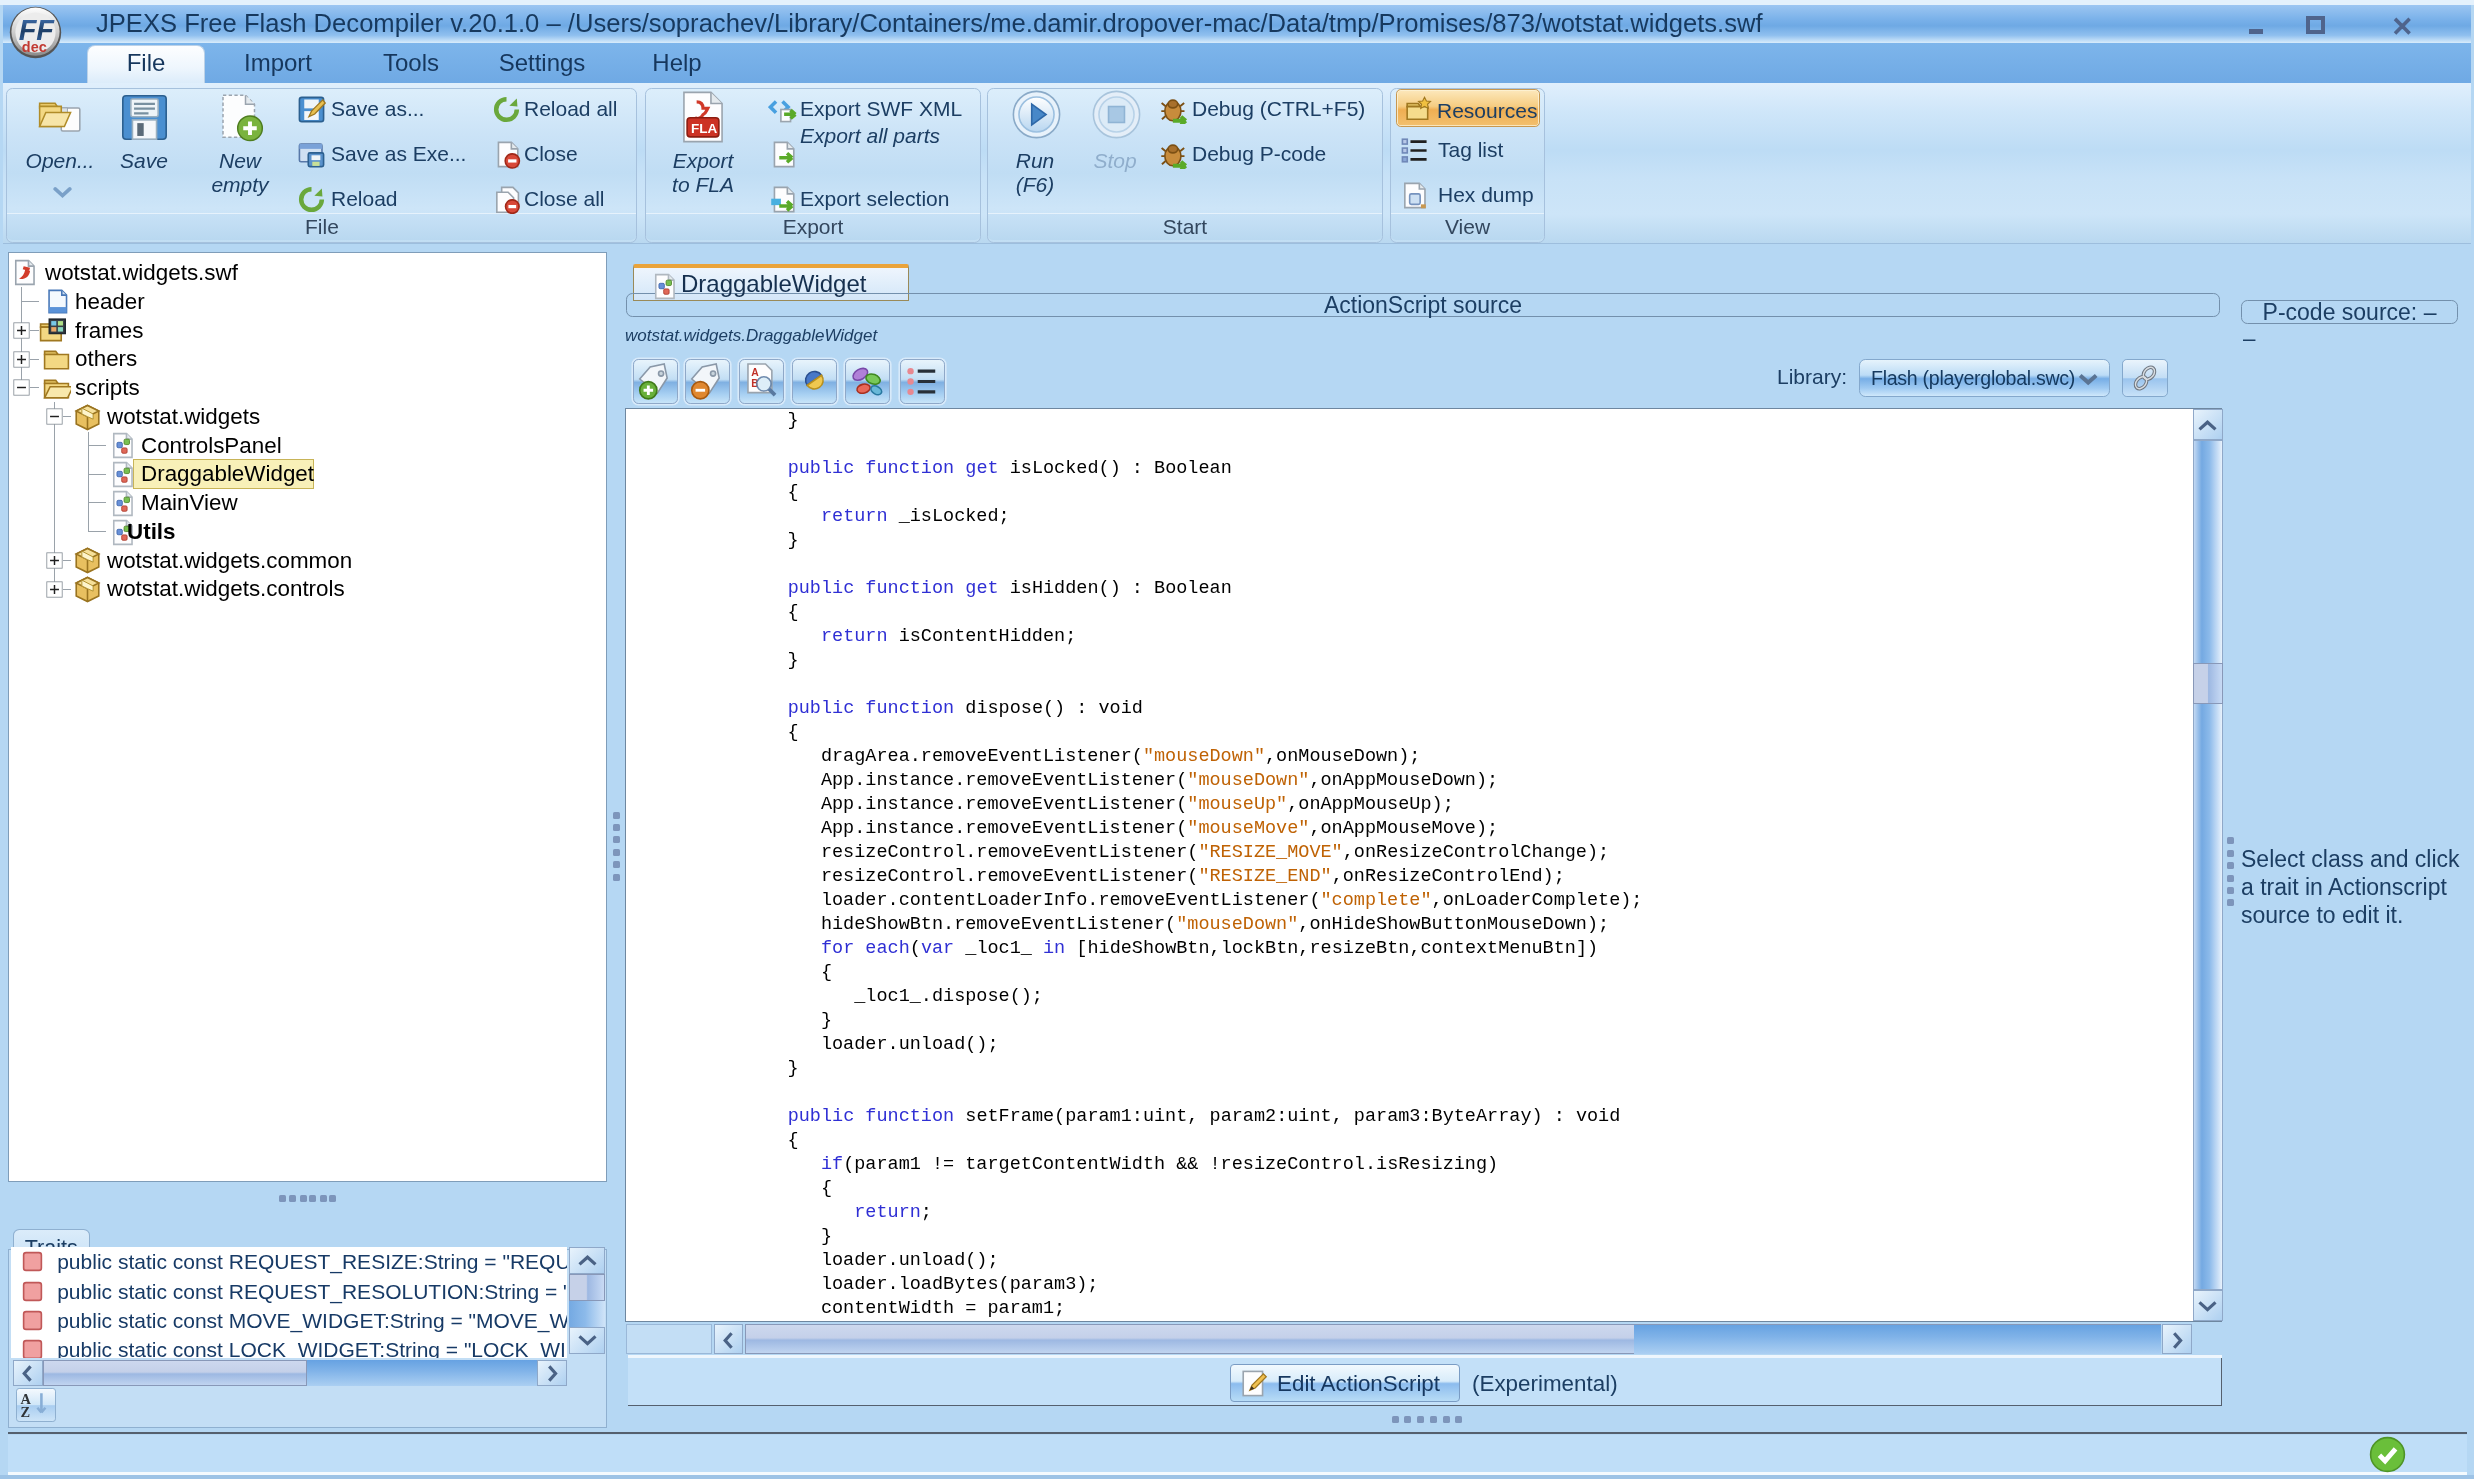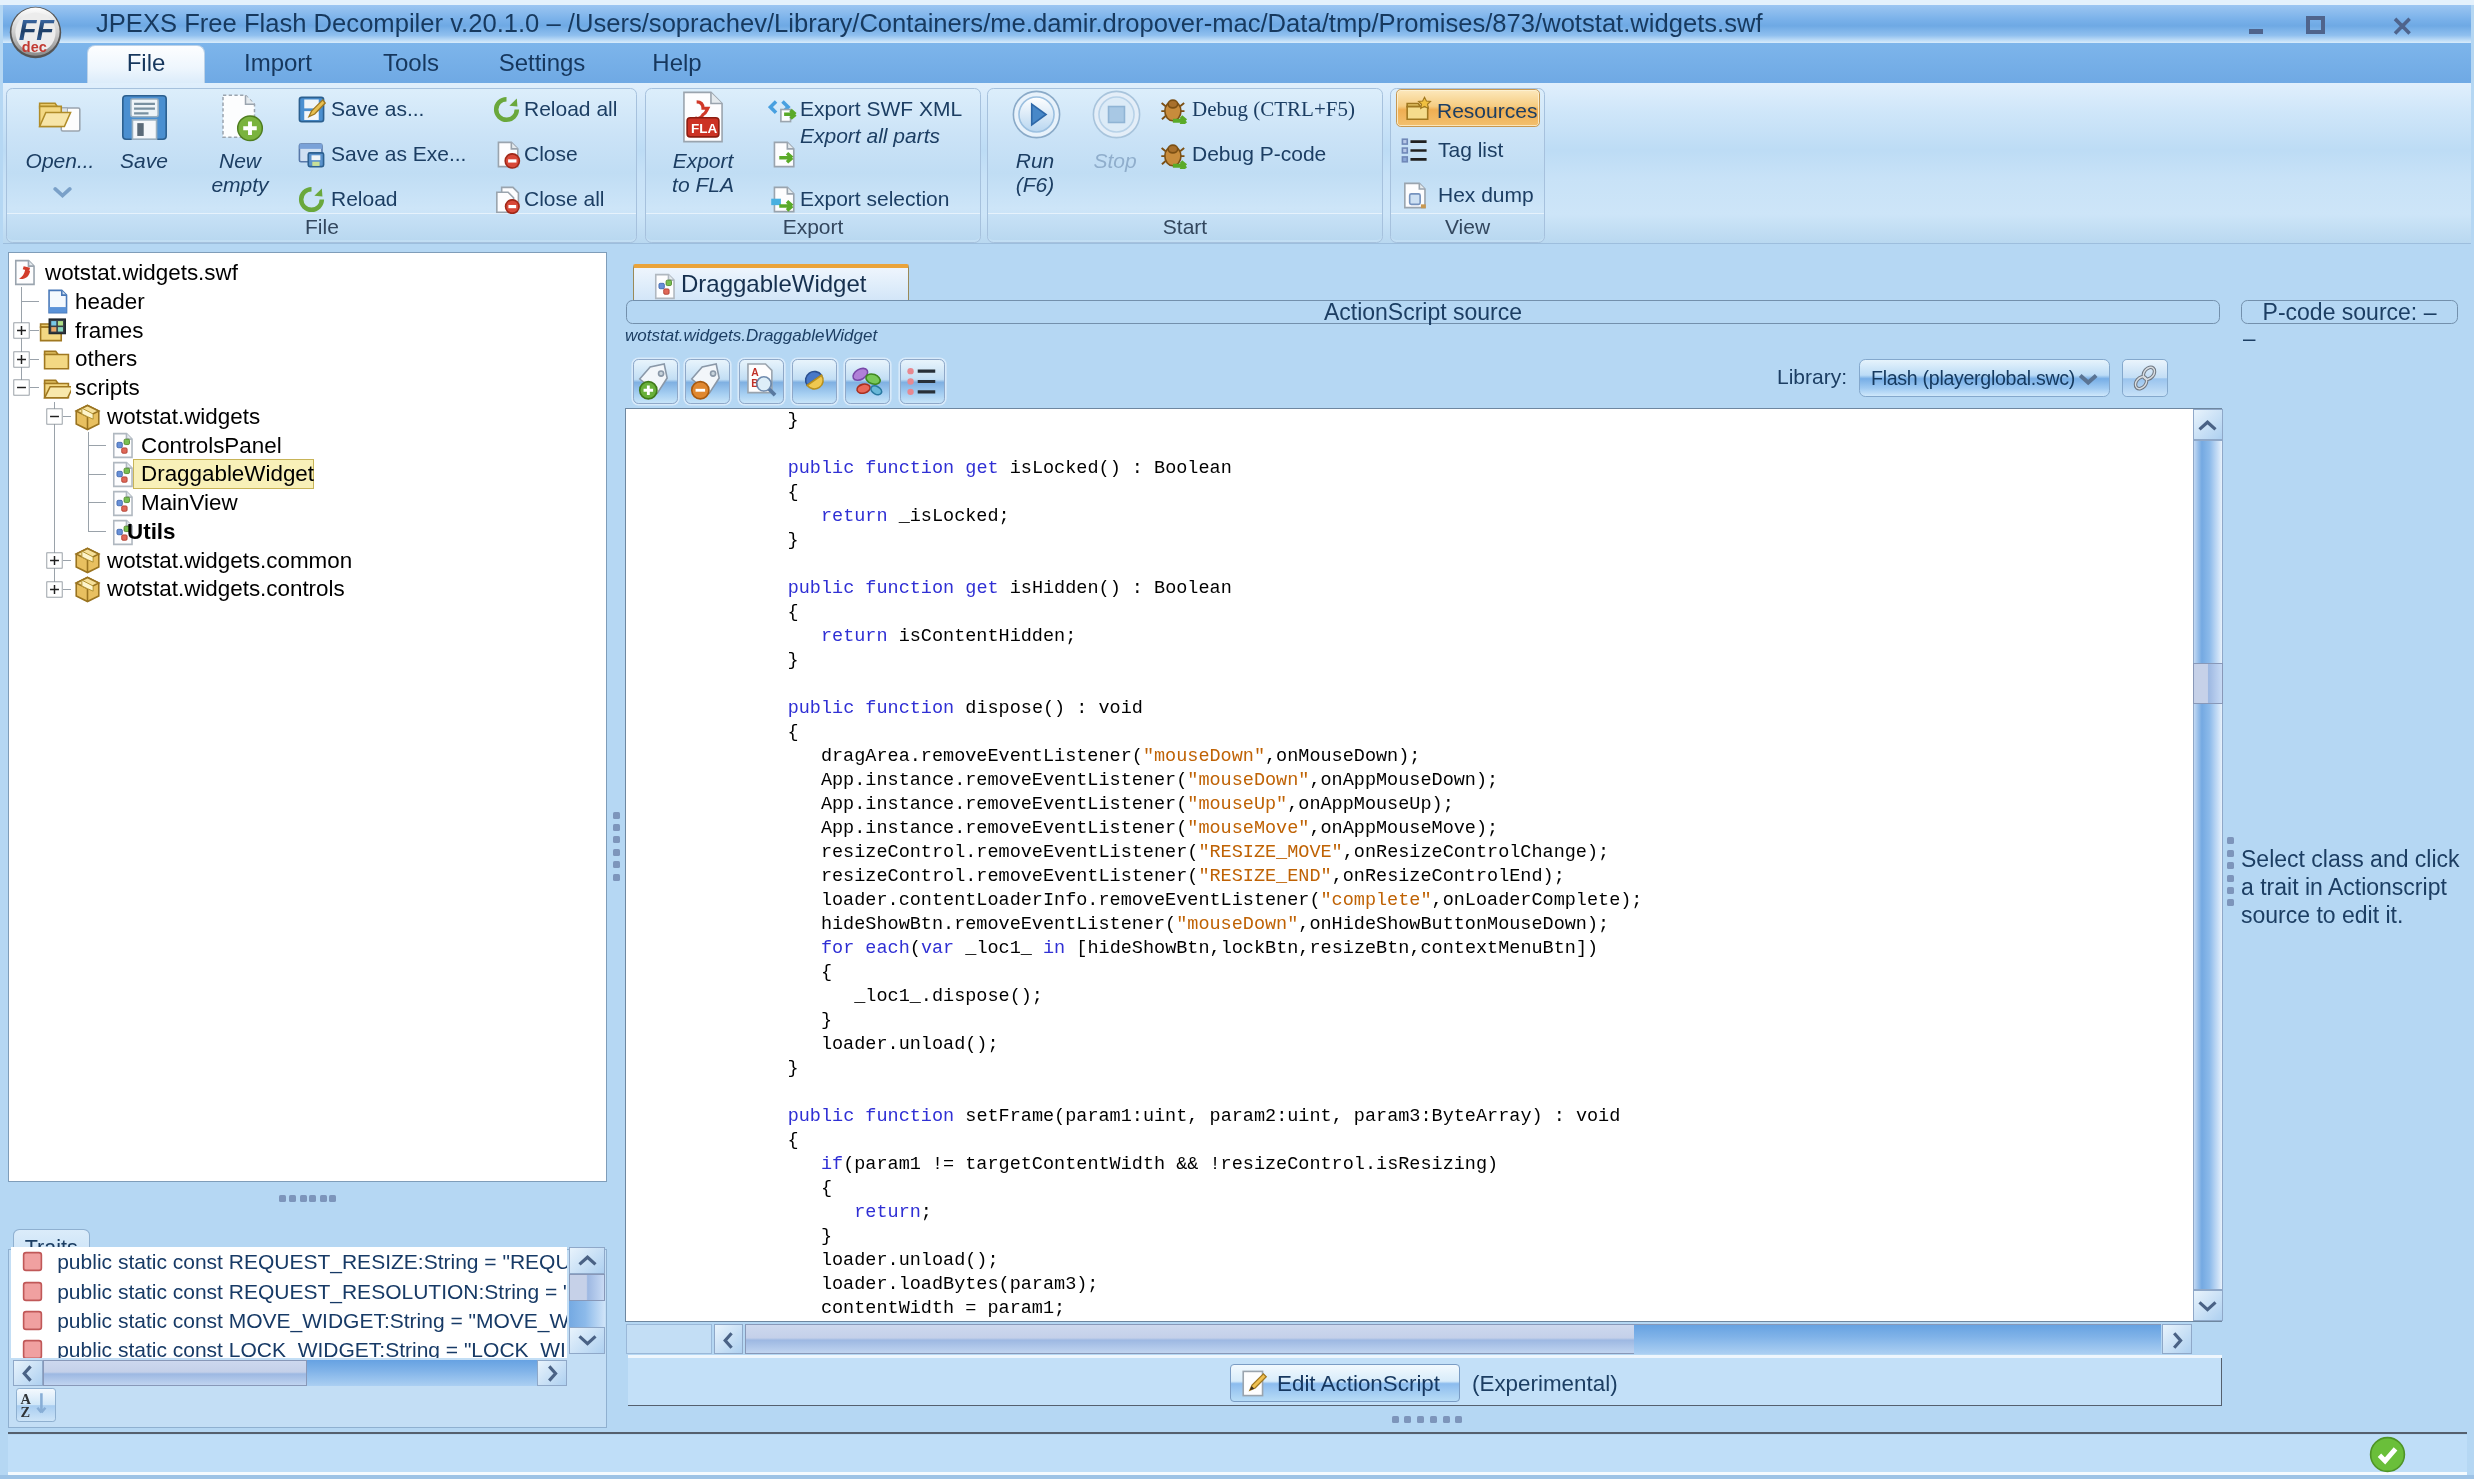--- a/index.html
+++ b/index.html
@@ -25,21 +25,21 @@
 #treepanel { left:8px; top:252px; width:599px; height:930px; background:#fff; border:1.6px solid #7f9db9; }
 .trow { position:absolute; left:0; font-size:22.4px; color:#000; white-space:nowrap; }
 #traitstab { left:12.8px; top:1209px; width:77px; height:40px; background:linear-gradient(180deg,#dbecfa,#c3def5); border:1.6px solid #8fb0d0; border-bottom:none; border-radius:6.4px 6.4px 0 0; font-size:21.6px; color:#1c3e63; text-align:center; line-height:36px;margin-top:20px; }
 #traitsbox { left:8px; top:1249px; width:599px; height:179px; border:1.6px solid #8fb0d0; background:#c3def5; }
 #traitslist { left:11.2px; top:1247px; width:556px; height:111px; background:#fff; overflow:hidden; }
 .titem { position:absolute; left:0; font-size:21px; color:#173a66; white-space:nowrap; }
 #statusline { left:8px; top:1432px; width:2459px; height:2.4px; background:#55606e; }
 #statusbar { left:8px; top:1435px; width:2459px; height:38px; background:#bfdef8; }
 #statuswhite { left:8px; top:1472px; width:2459px; height:3.2px; background:#f4fafe; }
 #dwtab { left:633px; top:264px; width:276px; height:37px; background:linear-gradient(180deg,#eef5fd,#d3e6f8); border:0.8px solid #9a8a58; border-top:4.8px solid #eaa33a; border-radius:2.4px 2.4px 0 0; }
-#ashdr { left:626px; top:300px; width:1594px; height:24px; border:0.8px solid #7390ac; border-radius:6.4px; font-size:23px; color:#1c3e63; text-align:center; line-height:22.4px; }
+#ashdr { left:626px; top:293px; width:1594px; height:24px; border:0.8px solid #7390ac; border-radius:6.4px; font-size:23px; color:#1c3e63; text-align:center; line-height:22.4px; }
 #classlabel { left:625px; top:326px; font-size:17px; color:#1c3e63;font-style:italic; }
 #codebox { left:625px; top:408px; width:1597px; height:914px; background:#fff; border:0.8px solid #6e87a0; }
 #gutter { left:0px; top:0px; width:87px; height:912px; background:#c7e0f8; border-right:1.6px solid #a8c2dc; font-family:"Liberation Mono",monospace; font-size:18.5px; line-height:24px; color:#33557a; text-align:right; padding-right:12.8px; }
 #code { left:95px; top:0px; font-family:"Liberation Mono",monospace; font-size:18.5px; line-height:24px; color:#000; white-space:pre; }
 .kw { color:#2f2fd4; }
 .st { color:#bf6204; }
 #editpanel { left:628px; top:1358px; width:1594px; height:48px; background:#c3e0f8; border-right:1.6px solid #55606e; border-bottom:1.6px solid #55606e; }
 #editwhiteline { left:628px; top:1355px; width:1594px; height:3.2px; background:#eef6fd; }
 #rightpanel { left:2230px; top:252px; width:236px; height:1180px; background:#b5d7f3; }
 #pchdr { left:2241px; top:300px; width:217px; height:24px; border:0.8px solid #7390ac; border-radius:6.4px; font-size:23px; color:#1c3e63; text-align:center; line-height:22.4px; }
@@ -213,21 +213,21 @@
  <circle cx="16" cy="16" r="11" fill="#dcebf7" stroke="#b8d2e8"></circle>
  <rect x="11" y="11" width="10" height="10" fill="#a8c8e4" stroke="#90b4d4"></rect>
 </svg>
 <div class="bigbtn" style="left:1083px;top:149px;width:64px;color:#90aecc;">Stop</div>
 <svg class="abs" style="left:1160px;top:95px;" width="29" height="29" viewBox="0 0 18 18">
  <ellipse cx="8" cy="10" rx="5" ry="6" fill="#c88c3c" stroke="#7c5014"></ellipse>
  <ellipse cx="8" cy="5.6" rx="3" ry="2.4" fill="#a8702c" stroke="#7c5014"></ellipse>
  <path d="M3.5 7 L1 5 M3 10 H0.8 M3.5 13 L1.2 15 M12.5 7 L15 5 M13 10 h2.2" stroke="#7c5014" stroke-width="1.2"></path>
  <path d="M8 16 h8 m0 0 l-3 -2.6 m3 2.6 l-3 2.6" stroke="#5aaa28" stroke-width="2.4" fill="none"></path>
 </svg>
-<div class="sbtxt" style="left:1192px;top:97px;font-family:Liberation Serif, serif;">Debug (CTRL+F5)</div>
+<div class="sbtxt" style="left:1192px;top:97px;">Debug (CTRL+F5)</div>
 <svg class="abs" style="left:1160px;top:140px;" width="29" height="29" viewBox="0 0 18 18">
  <ellipse cx="8" cy="10" rx="5" ry="6" fill="#c88c3c" stroke="#7c5014"></ellipse>
  <ellipse cx="8" cy="5.6" rx="3" ry="2.4" fill="#a8702c" stroke="#7c5014"></ellipse>
  <path d="M3.5 7 L1 5 M3 10 H0.8 M3.5 13 L1.2 15 M12.5 7 L15 5 M13 10 h2.2" stroke="#7c5014" stroke-width="1.2"></path>
  <path d="M8 16 h8 m0 0 l-3 -2.6 m3 2.6 l-3 2.6" stroke="#5aaa28" stroke-width="2.4" fill="none"></path>
 </svg>
 <div class="sbtxt" style="left:1192px;top:142px;">Debug P-code</div>
 
 <div class="abs" style="left:1396px;top:89px;width:144px;height:38px;border:1.6px solid #c89850;border-radius:4.8px;background:linear-gradient(180deg,#fce8bc 0%,#f6cd82 45%,#efae52 55%,#f3c06e 100%);box-shadow:inset 0 0 0 0.8px #fdf3d8;"></div>
 <svg class="abs" style="left:1404px;top:94px;" width="30" height="30" viewBox="0 0 19 19">

